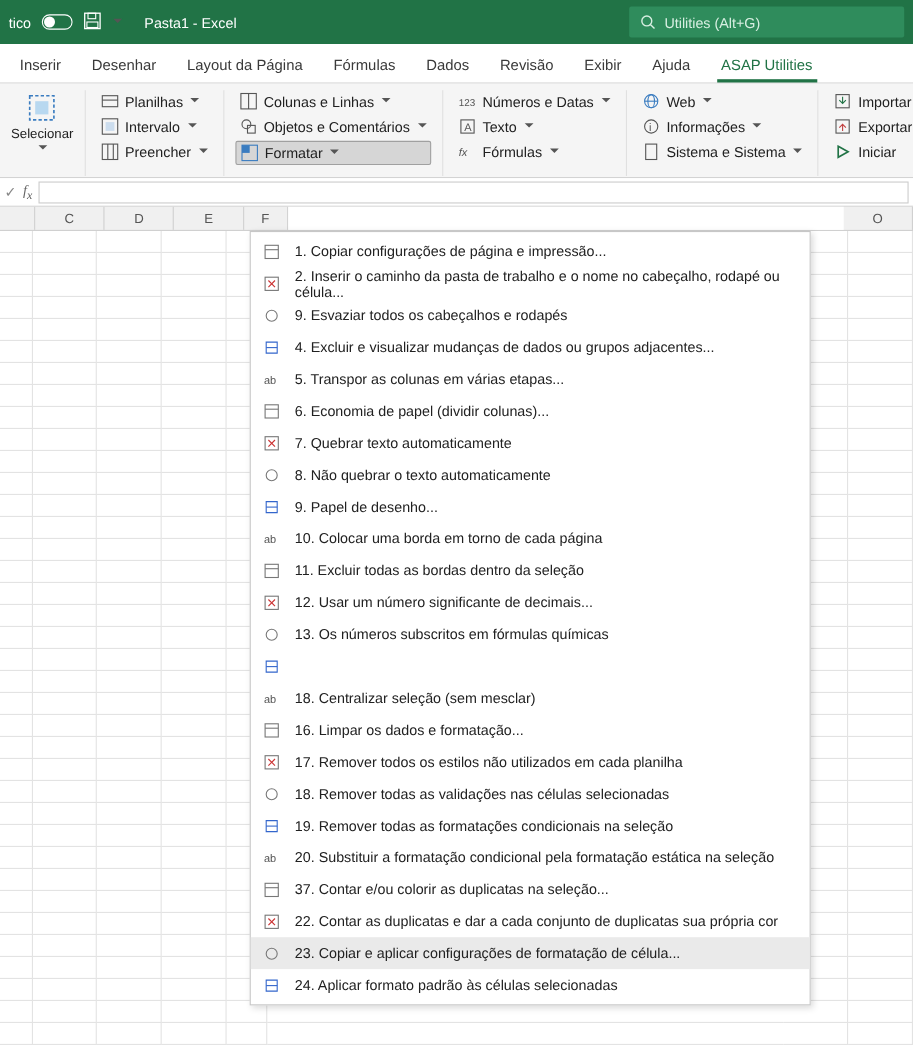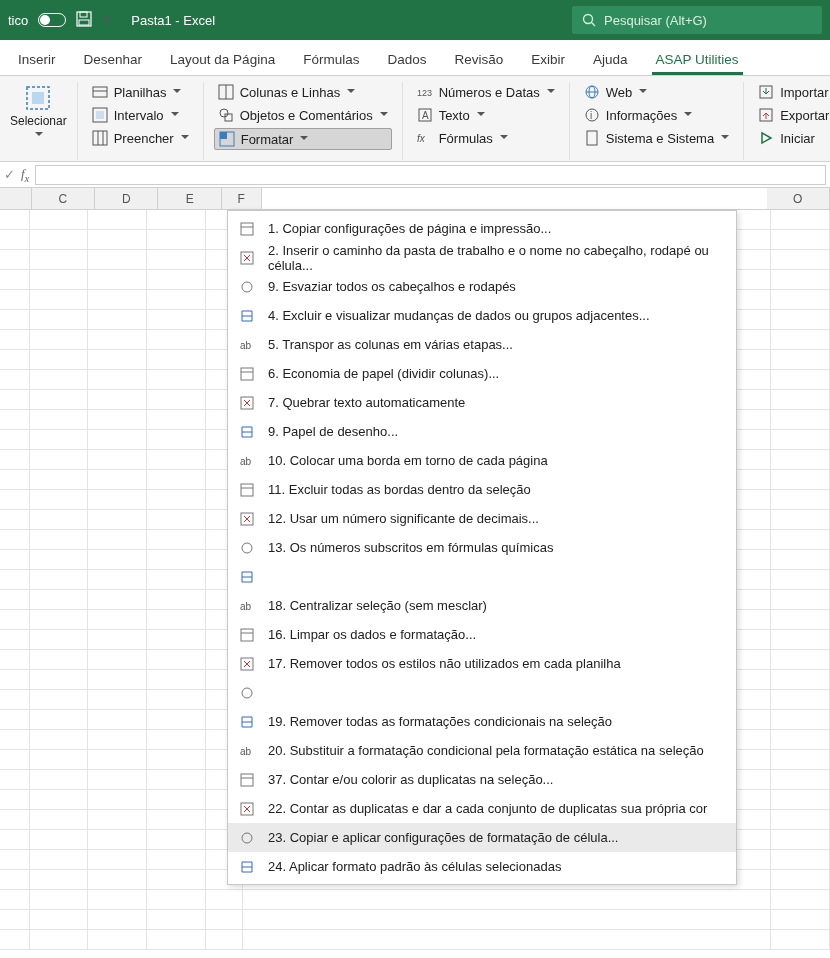--- a/index.html
+++ b/index.html
@@ -68,21 +68,21 @@
         </svg>
     </span>
     <span class="caret" style="border-top-color:#fff"></span>
   </div>
   <span class="title">Pasta1 - Excel</span>
   <div class="searchbox">
     <svg width="14" height="14">
         <circle cx="6" cy="6" r="4.5" fill="none" stroke="#d8efe2" stroke-width="1.3"></circle>
         <line x1="9" y1="9" x2="13" y2="13" stroke="#d8efe2" stroke-width="1.3"></line>
       </svg>
-    <span>Pesquisar (Alt+G)</span>
+    <span>Utilities (Alt+G)</span>
   </div>
 </div>
 
 <div class="tabs">
   <div class="tab">Inserir</div>
   <div class="tab">Desenhar</div>
   <div class="tab">Layout da Página</div>
   <div class="tab">Fórmulas</div>
   <div class="tab">Dados</div>
   <div class="tab">Revisão</div>
@@ -708,20 +708,28 @@
             <rect x="2" y="2" width="12" height="12" fill="none" stroke="#777"></rect>
             <line x1="5" y1="5" x2="11" y2="11" stroke="#c33"></line>
             <line x1="11" y1="5" x2="5" y2="11" stroke="#c33"></line>
           </svg>
         </span>
         <span class="mlbl">7. Quebrar texto automaticamente</span>
       </div>
       <div class="mitem">
         <span class="mico">
           <svg xmlns="http://www.w3.org/2000/svg" width="16" height="16">
+            <circle cx="8" cy="8" r="5" fill="none" stroke="#777"></circle>
+          </svg>
+        </span>
+        <span class="mlbl">8. Não quebrar o texto automaticamente</span>
+      </div>
+      <div class="mitem">
+        <span class="mico">
+          <svg xmlns="http://www.w3.org/2000/svg" width="16" height="16">
             <path d="M3 3 L13 3 L13 13 L3 13 Z" fill="none" stroke="#36c"></path>
             <line x1="3" y1="8" x2="13" y2="8" stroke="#36c"></line>
           </svg>
         </span>
         <span class="mlbl">9. Papel de desenho...</span>
       </div>
       <div class="mitem">
         <span class="mico">
           <svg xmlns="http://www.w3.org/2000/svg" width="16" height="16">
             <text x="1" y="12" font-size="10" fill="#555">ab</text>
@@ -790,20 +798,21 @@
           </svg>
         </span>
         <span class="mlbl">17. Remover todos os estilos não utilizados em cada planilha</span>
       </div>
       <div class="mitem">
         <span class="mico">
           <svg xmlns="http://www.w3.org/2000/svg" width="16" height="16">
             <circle cx="8" cy="8" r="5" fill="none" stroke="#777"></circle>
           </svg>
         </span>
+        <span class="mlbl">18. Remover todas as validações nas células selecionadas</span>
       </div>
       <div class="mitem">
         <span class="mico">
           <svg xmlns="http://www.w3.org/2000/svg" width="16" height="16">
             <path d="M3 3 L13 3 L13 13 L3 13 Z" fill="none" stroke="#36c"></path>
             <line x1="3" y1="8" x2="13" y2="8" stroke="#36c"></line>
           </svg>
         </span>
         <span class="mlbl">19. Remover todas as formatações condicionais na seleção</span>
       </div>

